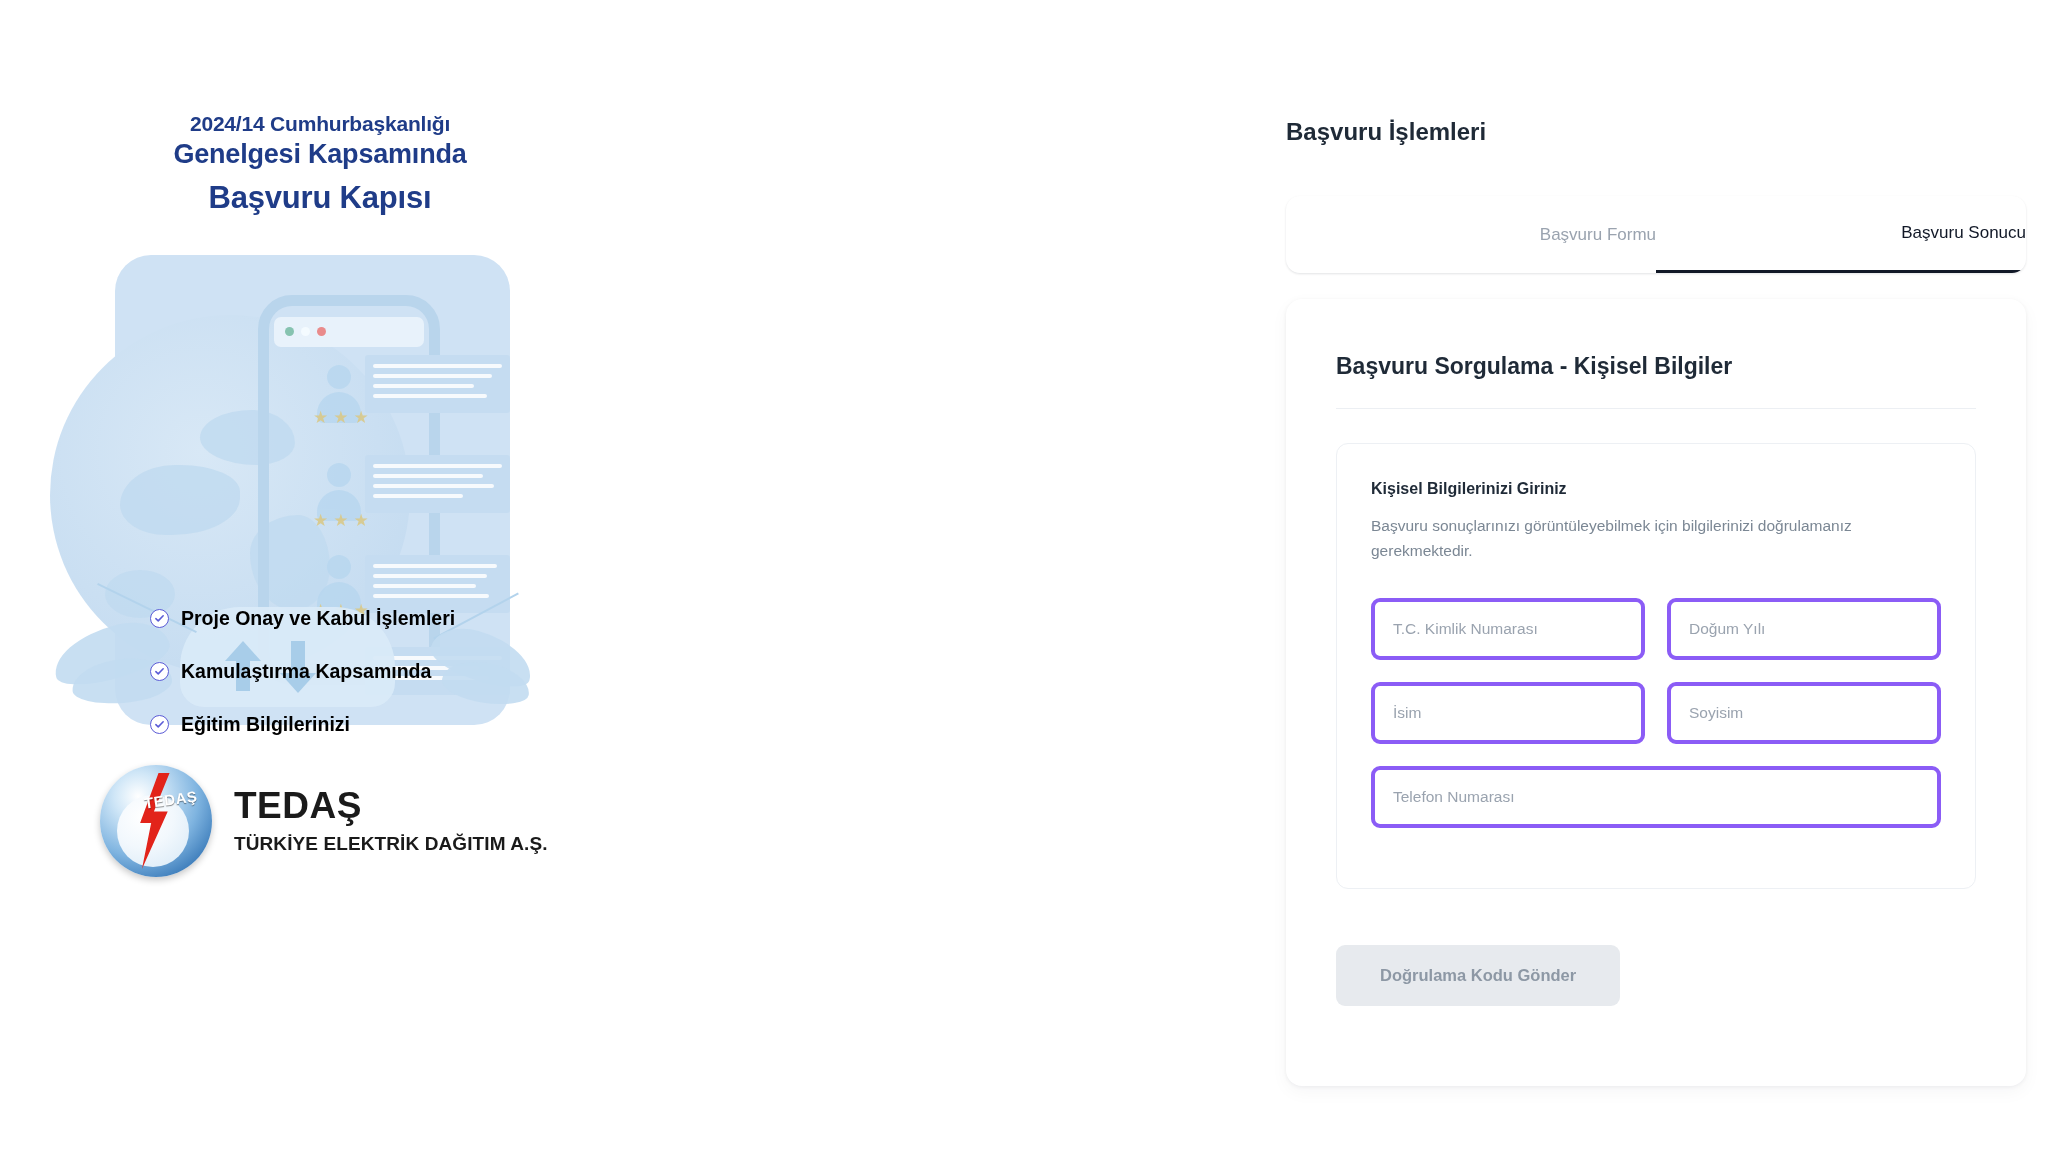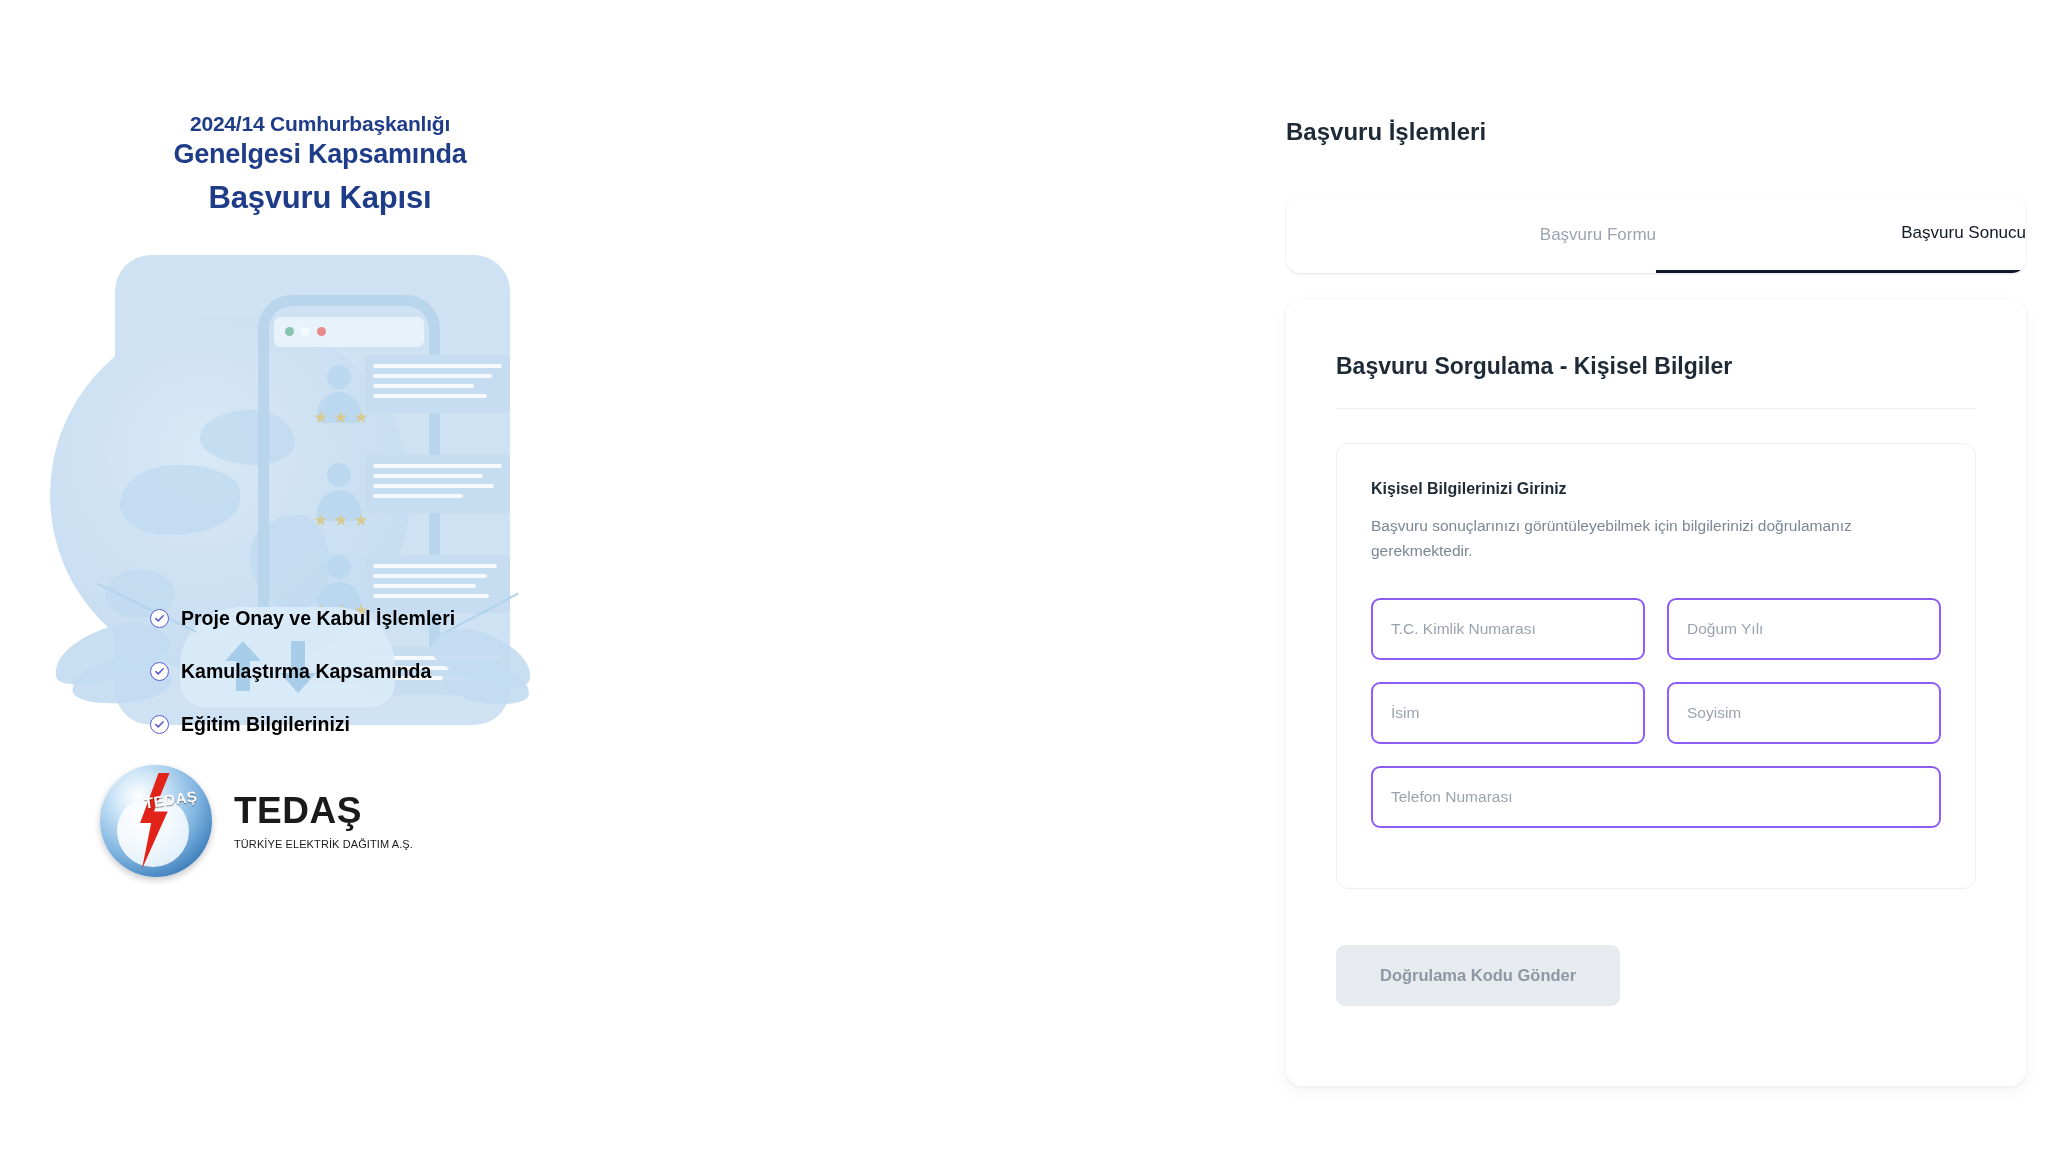--- a/index.html
+++ b/index.html
@@ -135,21 +135,21 @@
     clip-path:polygon(62% 0%,22% 52%,46% 52%,26% 100%,82% 40%,52% 40%,86% 0%);
     filter:drop-shadow(1px 2px 1px rgba(0,0,0,.25));
   }
   .logo-text-arc{
     position:absolute;left:44px;top:26px;color:#ffffff;font-size:15px;
     font-weight:bold;letter-spacing:.5px;transform:rotate(-8deg);
     text-shadow:0 1px 1px rgba(0,0,0,.45);
   }
   .logo-words{margin-left:22px;}
   .logo-title{font-size:37px;font-weight:bold;color:#1a1a1a;letter-spacing:.5px;line-height:1;}
-  .logo-sub{font-size:11px;font-weight:normal;color:#1a1a1a;margin-top:9px;letter-spacing:.1px;}
+  .logo-sub{font-size:19px;font-weight:bold;color:#1a1a1a;margin-top:9px;letter-spacing:.1px;}
 
   
   .right{position:absolute;left:1286px;top:118px;width:740px;}
   .panel-title{font-size:24px;font-weight:bold;color:#1f2a37;margin-bottom:50px;}
 
   .tabcard{
     background:#ffffff;border-radius:14px;
     box-shadow:0 1px 3px rgba(16,24,40,.07),0 1px 2px rgba(16,24,40,.05);
     display:flex;overflow:hidden;position:relative;z-index:2;
   }
@@ -168,21 +168,21 @@
 
   .inner{
     margin-top:34px;border:1px solid #edf0f4;border-radius:12px;padding:36px 34px 60px;
   }
   .inner-title{font-size:16px;font-weight:bold;color:#1f2a37;}
   .inner-desc{font-size:15.5px;color:#7b8794;line-height:1.6;margin-top:16px;max-width:500px;}
 
   .grid{display:flex;flex-wrap:wrap;gap:22px;margin-top:34px;}
   .field{
     flex:1 1 calc(50% - 11px);min-width:0;
-    border:2px solid #8b5cf6;border-radius:9px;background:#ffffff;
+    border:4px solid #8b5cf6;border-radius:9px;background:#ffffff;
     height:62px;display:flex;align-items:center;padding:0 18px;
   }
   .field.full{flex:1 1 100%;}
   .field input{
     border:none;outline:none;width:100%;font-size:15.5px;
     font-family:inherit;color:#1f2a37;background:transparent;
   }
   .field input::placeholder{color:#9aa3af;}
 
   .btn-row{display:flex;justify-content:flex-start;margin-top:56px;}

